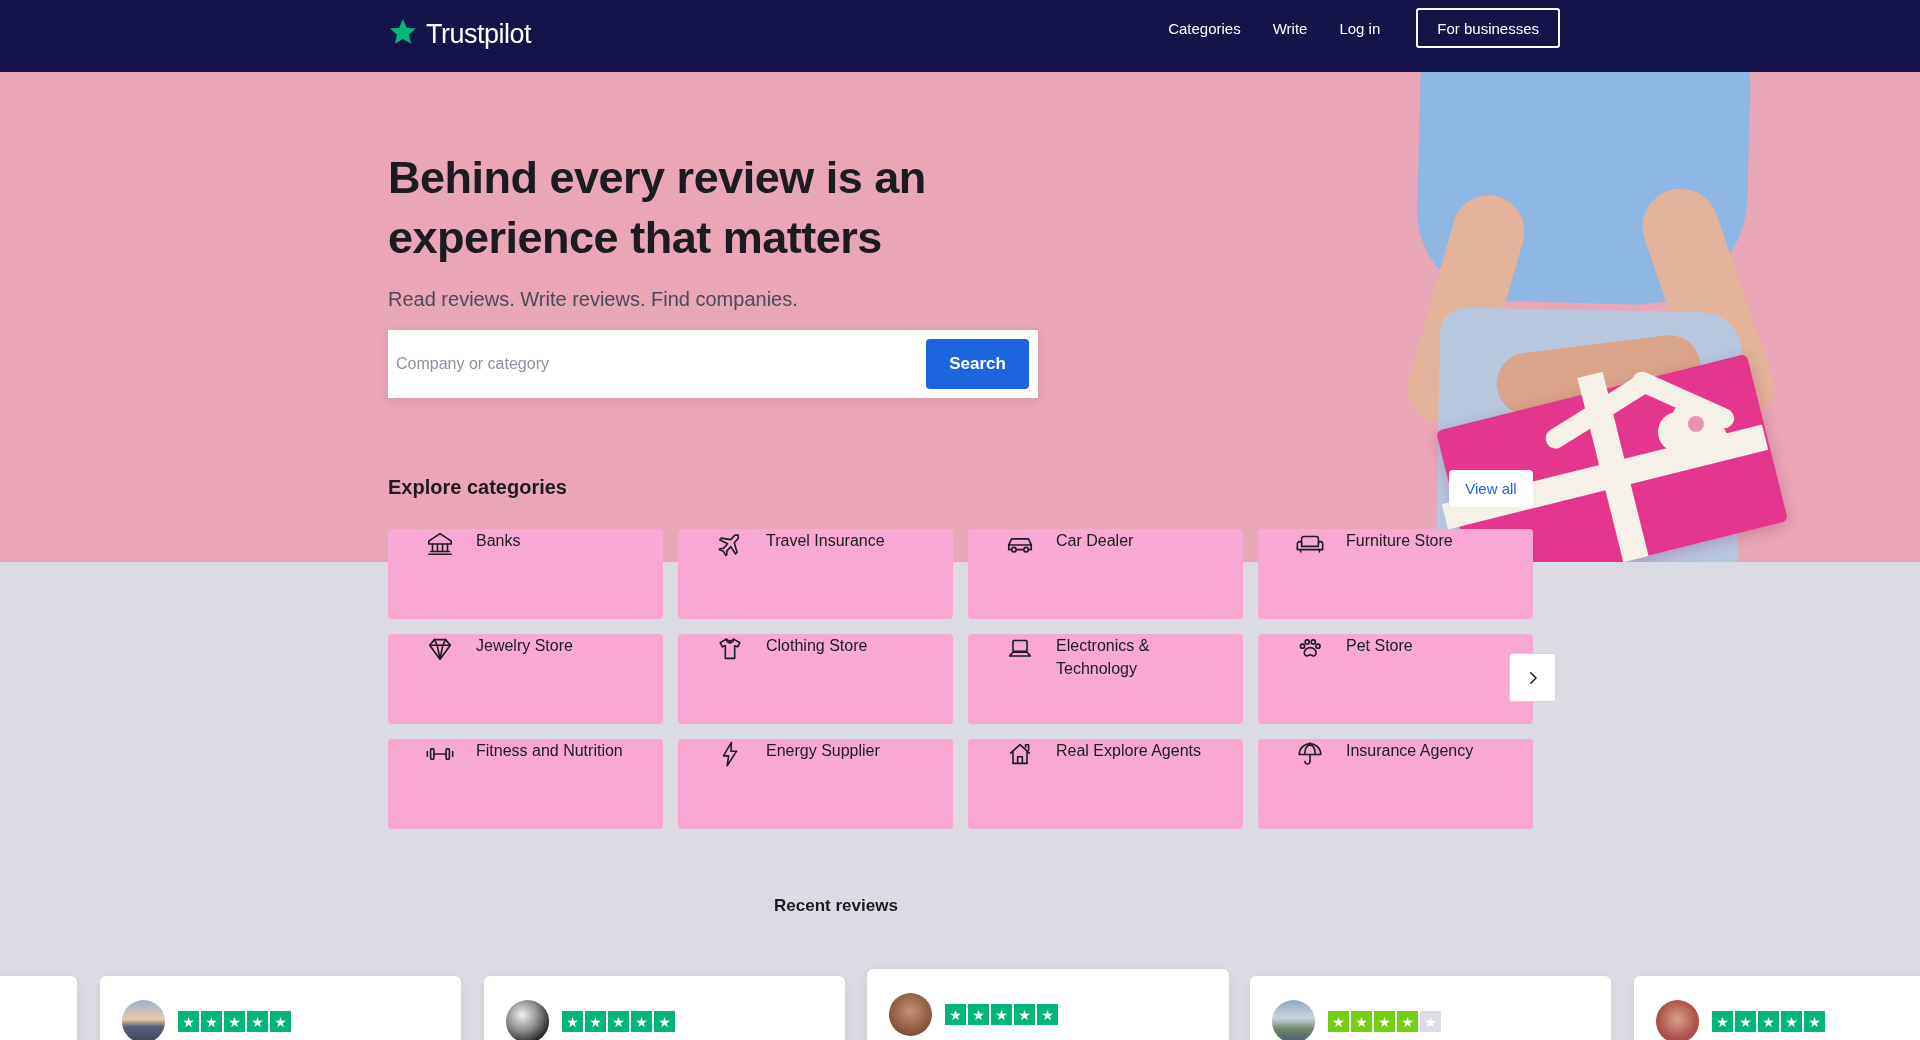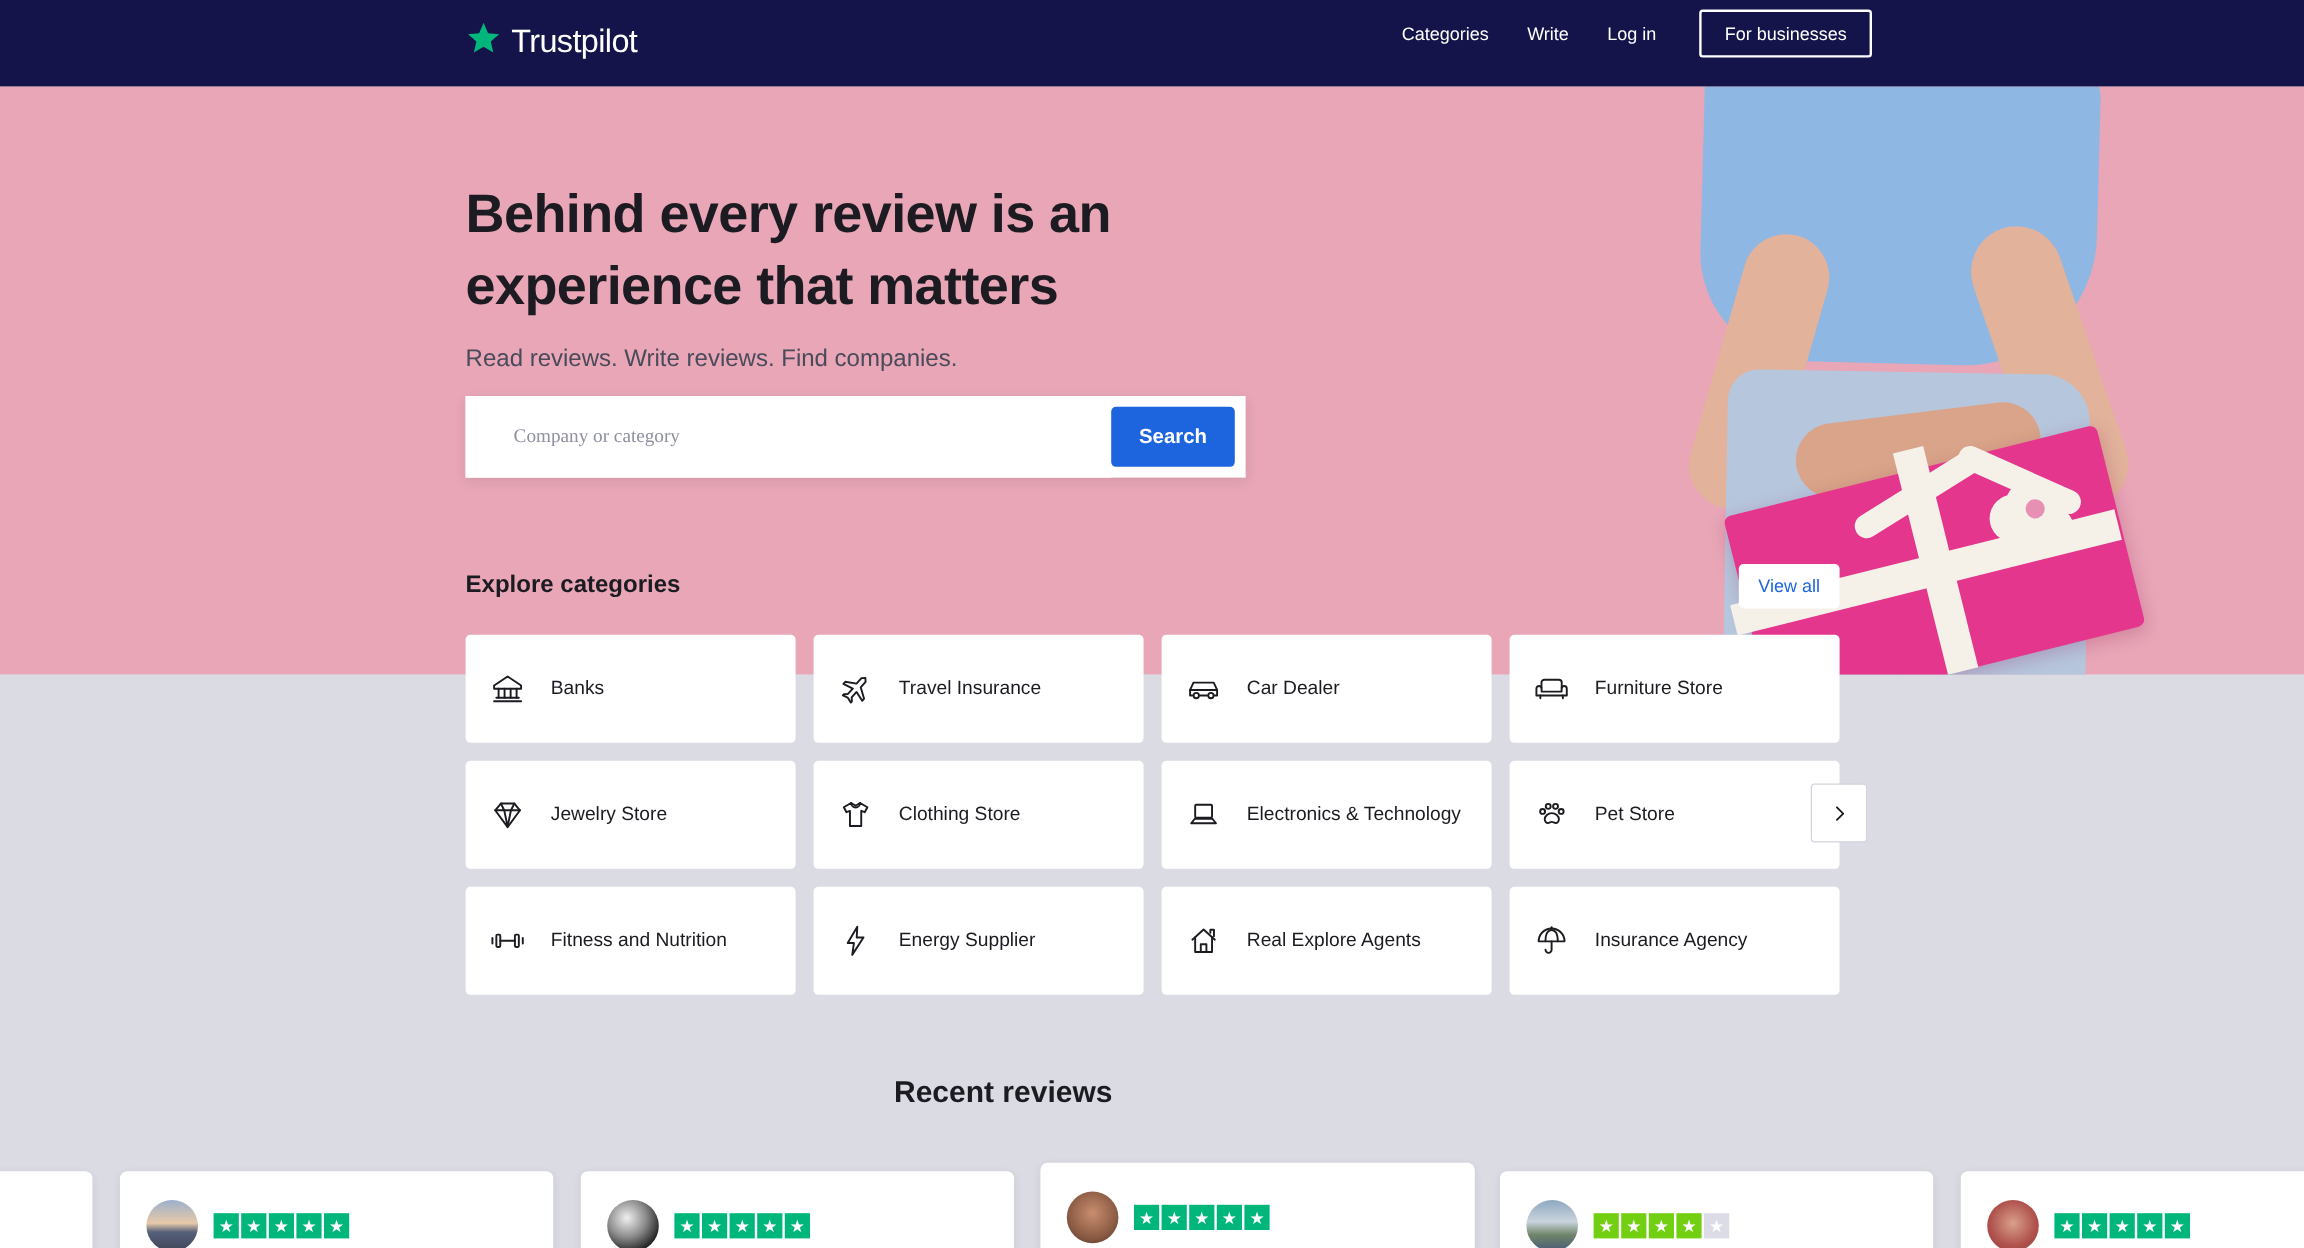--- a/index.html
+++ b/index.html
@@ -13,21 +13,21 @@
   .logo-text { color:#fff; font-size:27px; font-weight:500; letter-spacing:-0.5px; }
   .nav { position:absolute; right:360px; top:0; height:56px; display:flex; align-items:center; gap:32px; }
   .nav-link { color:#fff; font-size:15px; text-decoration:none; cursor:pointer; }
   .for-biz { margin-left:4px; height:40px; padding:0 19px; background:transparent; border:2px solid #fff; border-radius:3px; color:#fff; font-size:15px; font-family:"Liberation Sans", sans-serif; cursor:pointer; }
 
   
   .hero-bg { position:absolute; left:0; top:72px; width:1920px; height:490px; background:#E8A6B7; }
   .hero-title { position:absolute; left:388px; top:148px; font-size:45px; line-height:60px; font-weight:700; color:#1B1B21; letter-spacing:-0.5px; z-index:5; }
   .hero-sub { position:absolute; left:388px; top:288px; font-size:20px; font-weight:500; color:#494A5A; z-index:5; }
   .searchbar { position:absolute; left:388px; top:330px; width:650px; height:68px; background:#fff; box-shadow:0 3px 10px rgba(27,27,33,0.10); z-index:5; display:flex; align-items:center; }
-  .search-input { flex:1; height:100%; border:none; outline:none; padding:0 40px; font-size:16px; color:#1B1B21; font-family:Liberation Serif, serif; }
+  .search-input { flex:1; height:100%; border:none; outline:none; padding:0 8px; font-size:16px; color:#1B1B21; font-family:Liberation Sans, sans-serif; }
   .search-input::placeholder { color:#8E8FA0; }
   .search-btn { width:103px; height:50px; margin-right:9px; background:#1C65DE; color:#fff; border:none; border-radius:4px; font-size:17px; font-weight:600; font-family:"Liberation Sans", sans-serif; cursor:pointer; }
 
   .explore-heading { position:absolute; left:388px; top:476px; font-size:20px; font-weight:700; color:#1B1B21; z-index:5; }
   .view-all { position:absolute; left:1449px; top:470px; width:84px; height:37px; background:#fff; border:none; border-radius:4px; color:#1C65DE; font-size:15px; font-weight:500; font-family:"Liberation Sans", sans-serif; cursor:pointer; z-index:5; }
 
   
   .hero-art { position:absolute; left:1378px; top:72px; width:420px; height:490px; overflow:hidden; z-index:1; }
   .hero-art div { position:absolute; }
   .shirt { left:40px; top:-24px; width:330px; height:255px; background:#8FB7E4; border-radius:30px 30px 110px 90px; transform:rotate(1.5deg); }
@@ -39,30 +39,30 @@
   .gift { left:74px; top:318px; width:320px; height:172px; background:#E3368C; border-radius:6px; transform:rotate(-14deg); box-shadow:0 4px 14px rgba(140,20,80,0.25); }
   .ribbon-h { left:62px; top:392px; width:330px; height:26px; background:#F5F0E8; transform:rotate(-14deg); }
   .ribbon-v { left:222px; top:300px; width:26px; height:190px; background:#F5F0E8; transform:rotate(-14deg); }
   .ribbon-tail1 { left:250px; top:318px; width:110px; height:20px; background:#F5F0E8; border-radius:10px; transform:rotate(24deg); }
   .ribbon-tail2 { left:160px; top:330px; width:120px; height:20px; background:#F5F0E8; border-radius:10px; transform:rotate(-32deg); }
   .flower { left:292px; top:326px; width:52px; height:52px; background:#F5F0E8; border-radius:50%; box-shadow:-18px 8px 0 -6px #F5F0E8, 14px 16px 0 -8px #F5F0E8; }
   .flower-core { left:310px; top:344px; width:16px; height:16px; background:#E88FB4; border-radius:50%; }
 
   
   .cat-grid { position:absolute; left:388px; top:529px; width:1146px; display:grid; grid-template-columns:repeat(4, 275px); grid-auto-rows:90px; column-gap:15px; row-gap:15px; z-index:10; }
-  .cat-card { background:#ffffff; border-radius:4px; display:flex; align-items:center; padding:0 16px 0 20px; gap:21px; cursor:pointer; }
+  .cat-card { background:#f9a8d4; border-radius:4px; display:flex; align-items:flex-start; padding:0 16px 0 37px; gap:21px; cursor:pointer; }
   .cat-icon { flex:0 0 30px; height:30px; }
   .cat-icon svg { width:30px; height:30px; stroke:#1B1B21; stroke-width:1.7; fill:none; stroke-linejoin:round; stroke-linecap:round; }
   .cat-label { font-size:16px; color:#1B1B21; line-height:1.45; }
 
   .next-btn { position:absolute; left:1509px; top:653px; width:47px; height:49px; background:#fff; border:1px solid #D4D4DE; border-radius:3px; cursor:pointer; z-index:11; display:flex; align-items:center; justify-content:center; }
   .next-btn svg { width:18px; height:18px; stroke:#1B1B21; stroke-width:2; fill:none; stroke-linecap:round; stroke-linejoin:round; }
 
   
-  .recent-heading { position:absolute; left:0; top:896px; width:1672px; text-align:center; font-size:25px; font-weight:700; color:#1B1B21; z-index:10; }
+  .recent-heading { position:absolute; left:0; top:896px; width:1672px; text-align:center; font-size:17px; font-weight:700; color:#1B1B21; z-index:10; }
   .review-card { position:absolute; top:976px; width:361px; height:210px; background:#fff; border-radius:6px; box-shadow:0 2px 8px rgba(27,27,33,0.07); z-index:10; cursor:pointer; }
   .review-card .avatar { position:absolute; left:22px; top:24px; width:43px; height:43px; border-radius:50%; }
   .review-card .stars { position:absolute; left:78px; top:35px; display:flex; gap:2px; }
   .star-cell { width:21px; height:21px; display:flex; align-items:center; justify-content:center; color:#fff; font-size:14px; }
   .av1 { background:linear-gradient(180deg,#9BB0CC 0%,#E8C9A8 45%,#55607A 62%,#3E4558 100%); }
   .av2 { background:radial-gradient(circle at 38% 35%, #F0F0F0 0%, #8A8A8A 42%, #1B1B1B 78%); }
   .av3 { background:radial-gradient(circle at 50% 42%, #C98E6F 0%, #8A5A43 62%, #4E332A 100%); }
   .av4 { background:linear-gradient(180deg,#8FA8C0 0%,#C9D4DC 42%,#6E8468 68%,#49597A 100%); }
   .av5 { background:radial-gradient(circle at 50% 45%, #D9A08A 0%, #B0534E 58%, #8E3B3F 100%); }
 </style>

